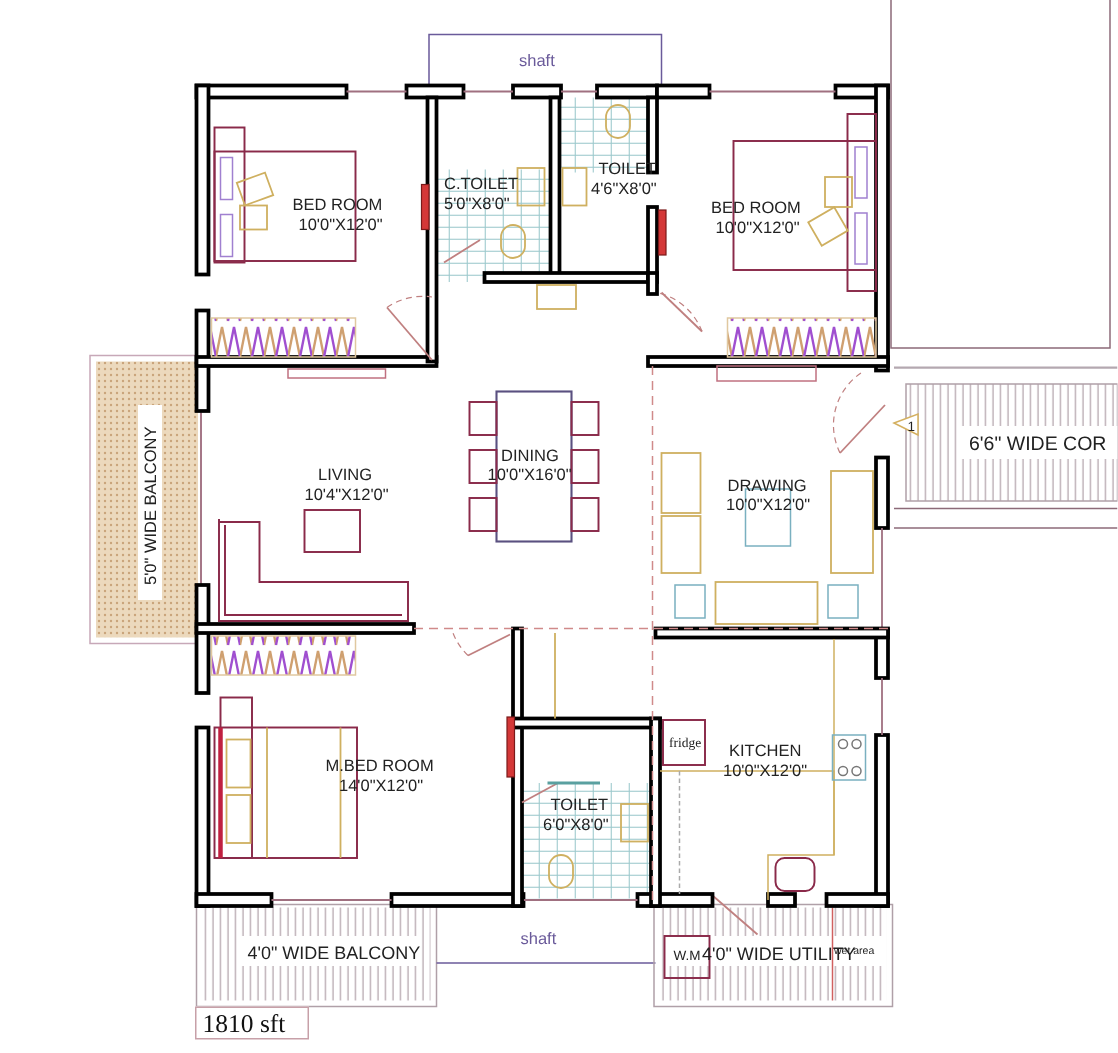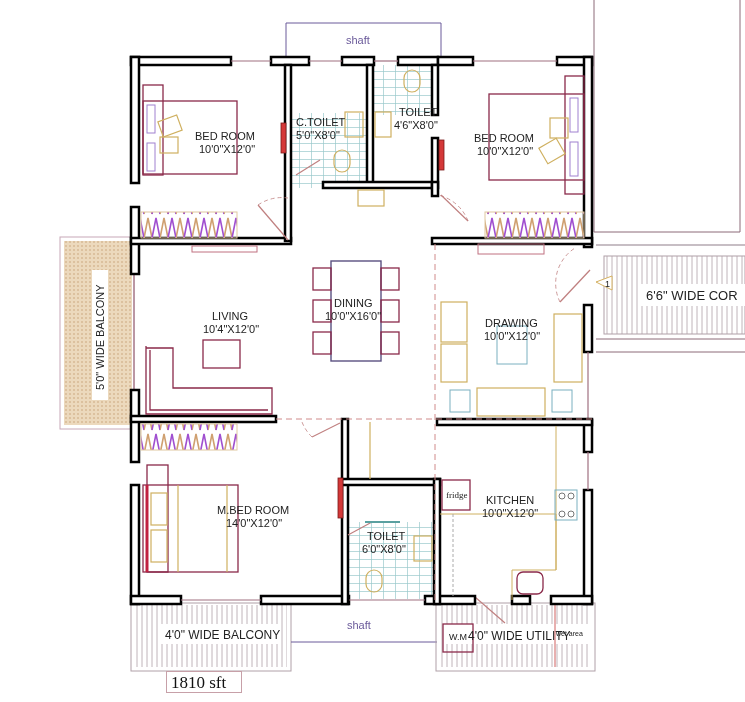--- a/index.html
+++ b/index.html
@@ -14,21 +14,21 @@
   .win{fill:none;stroke:#a07080;stroke-width:1.2;}
   .bed{fill:none;stroke:#8a2a4a;stroke-width:1.3;}
   .furn-y{fill:none;stroke:#cfb060;stroke-width:1.2;}
   .furn-b{fill:none;stroke:#7ab0c0;stroke-width:1;}
   .door{fill:none;stroke:#c08080;stroke-width:1.2;}
   .arc{fill:none;stroke:#c08080;stroke-width:0.8;stroke-dasharray:4 3;}
   .dash{fill:none;stroke:#d08a8a;stroke-width:1;stroke-dasharray:6 4;}
   .tile{stroke:#9ac8cc;stroke-width:0.7;}
   .red{fill:#d43838;stroke:#7a1a1a;stroke-width:0.8;}
   .area-box{position:absolute;left:130px;top:671px;width:76px;height:22px;border:1px solid #c7a0a8;background:#fff;
-    font-family:"Liberation Serif",serif;font-size:17px;color:#111;line-height:22px;padding-left:4px;box-sizing:border-box;margin-left:36px;}
+    font-family:"Liberation Serif",serif;font-size:17px;color:#111;line-height:22px;padding-left:4px;box-sizing:border-box;}
 </style>
 </head>
 <body>
 
 <svg width="745" height="702" viewBox="0 0 745 702">
   <defs>
     <pattern id="hatchV" width="5" height="10" patternUnits="userSpaceOnUse">
       <line x1="2" y1="0" x2="2" y2="10" stroke="#b0a0a8" stroke-width="0.8"></line>
     </pattern>
     <pattern id="dots" width="4" height="4" patternUnits="userSpaceOnUse">

